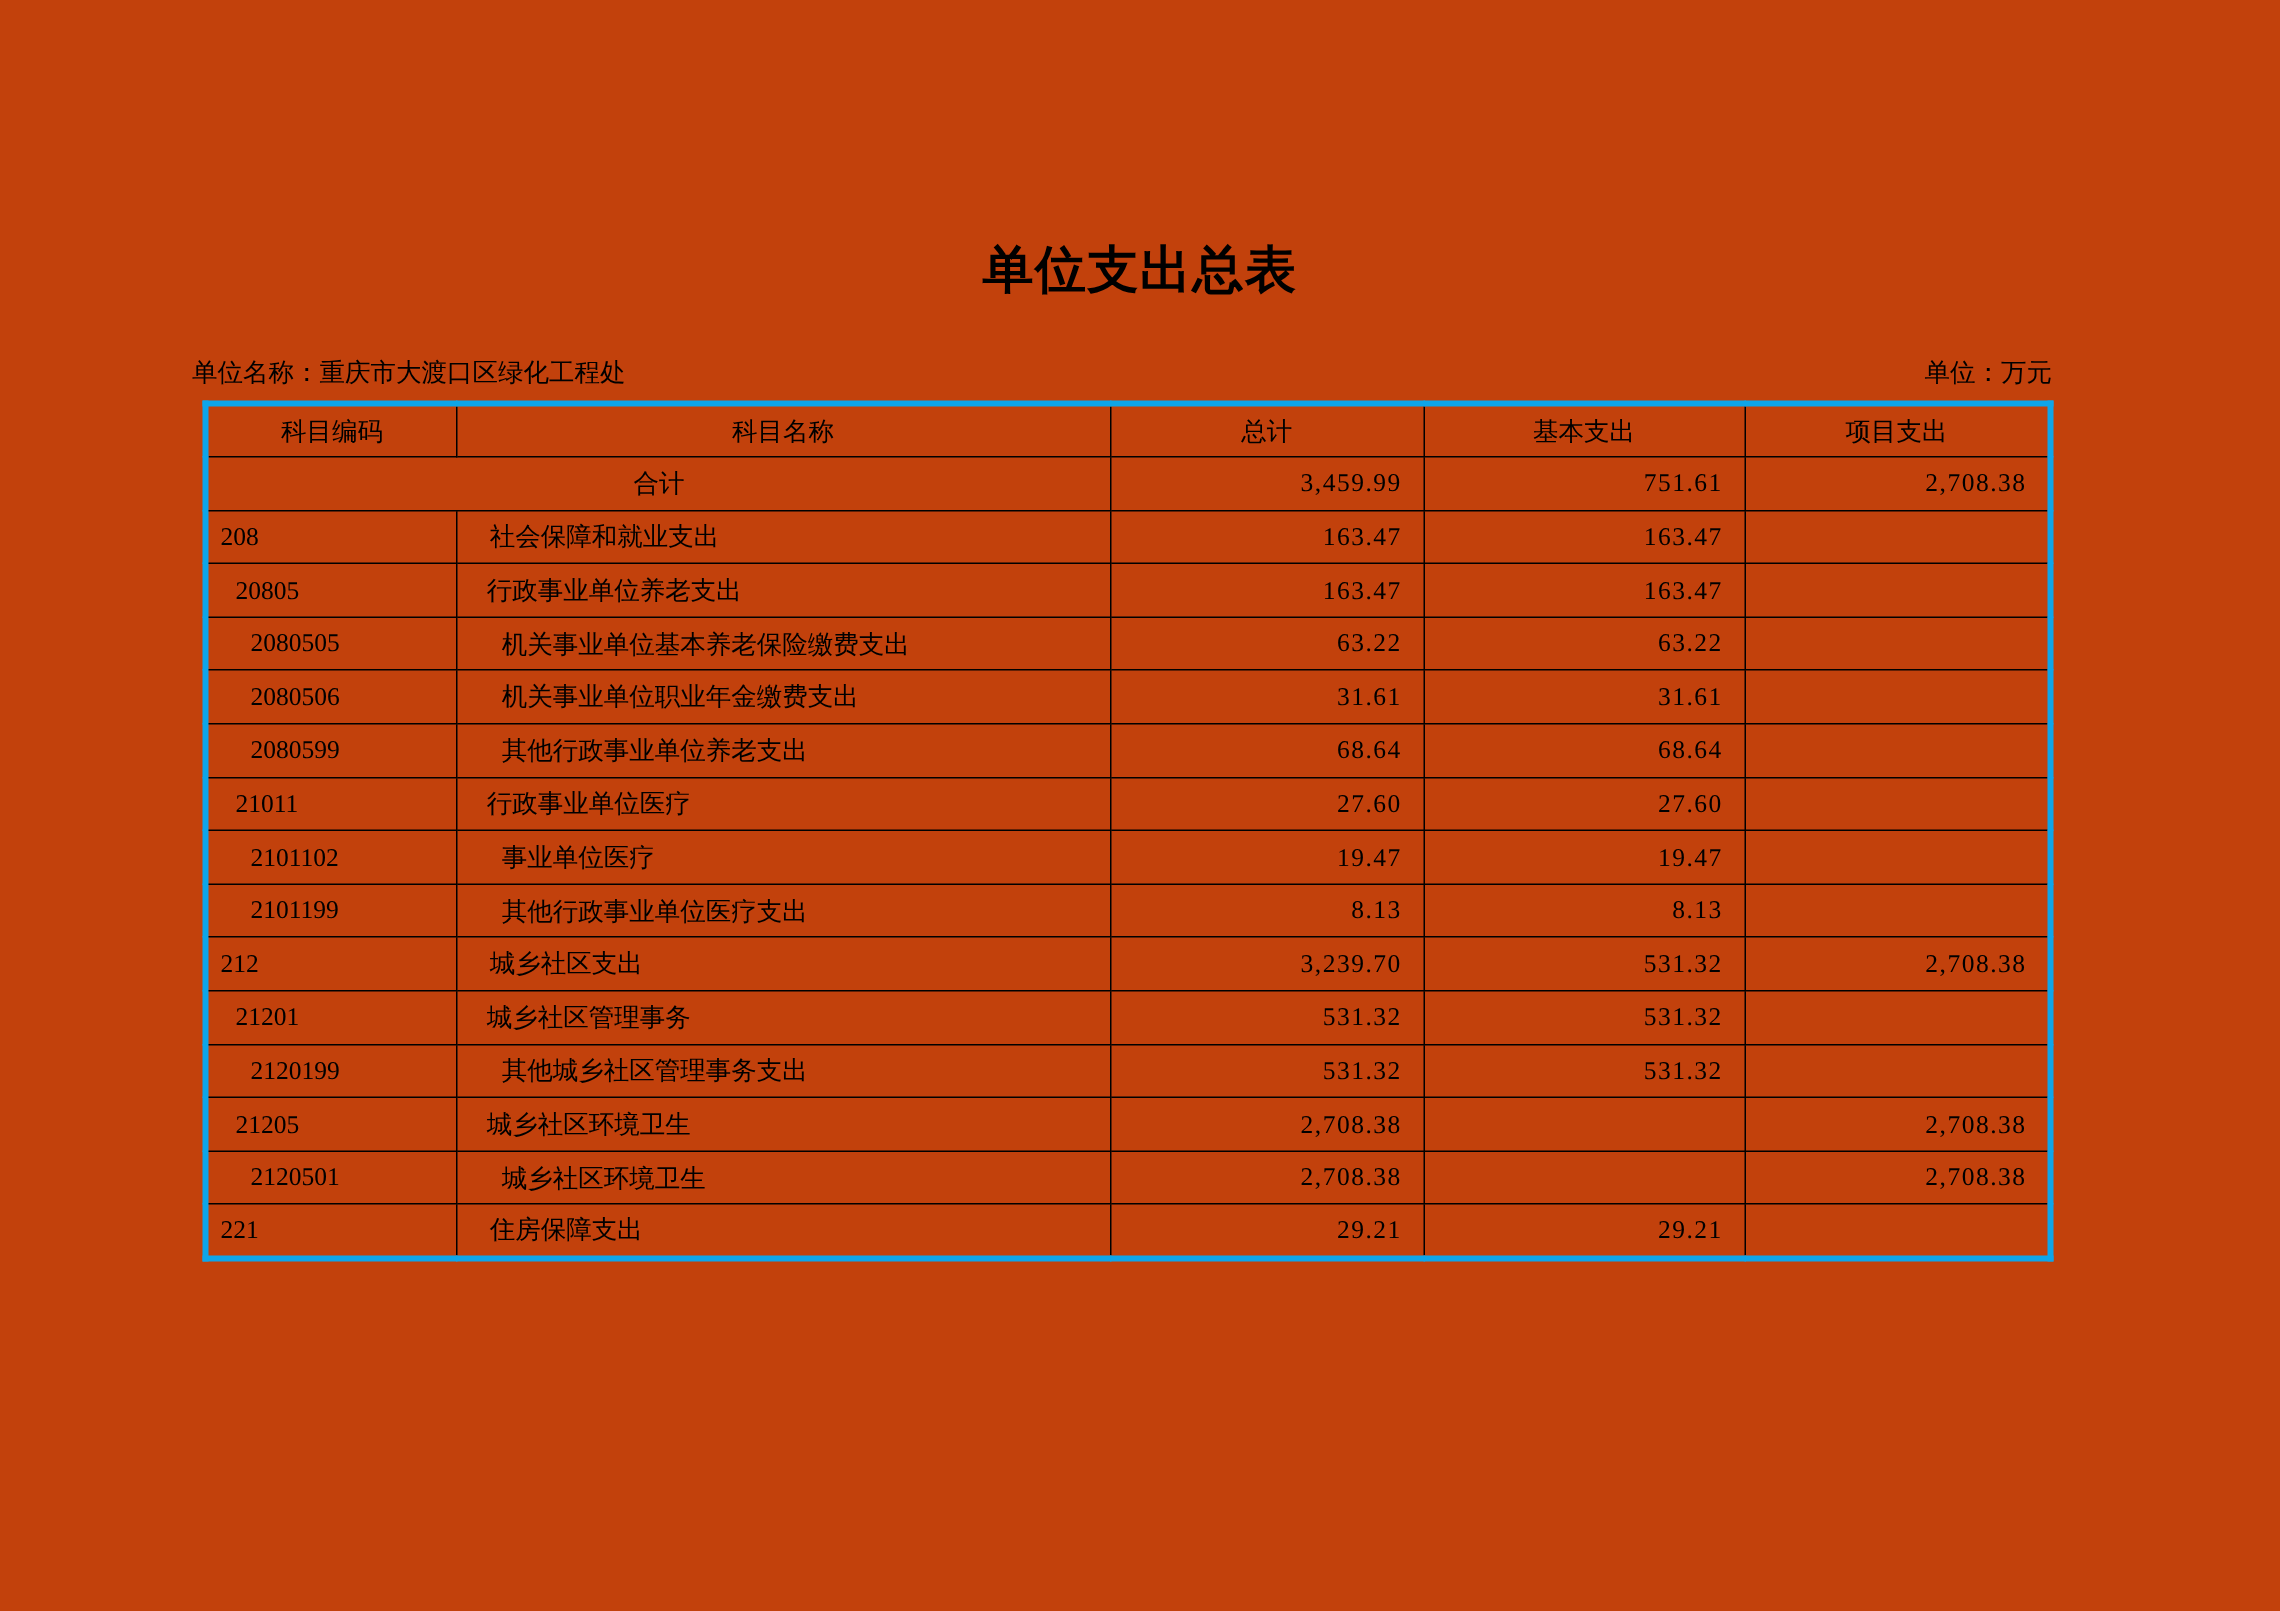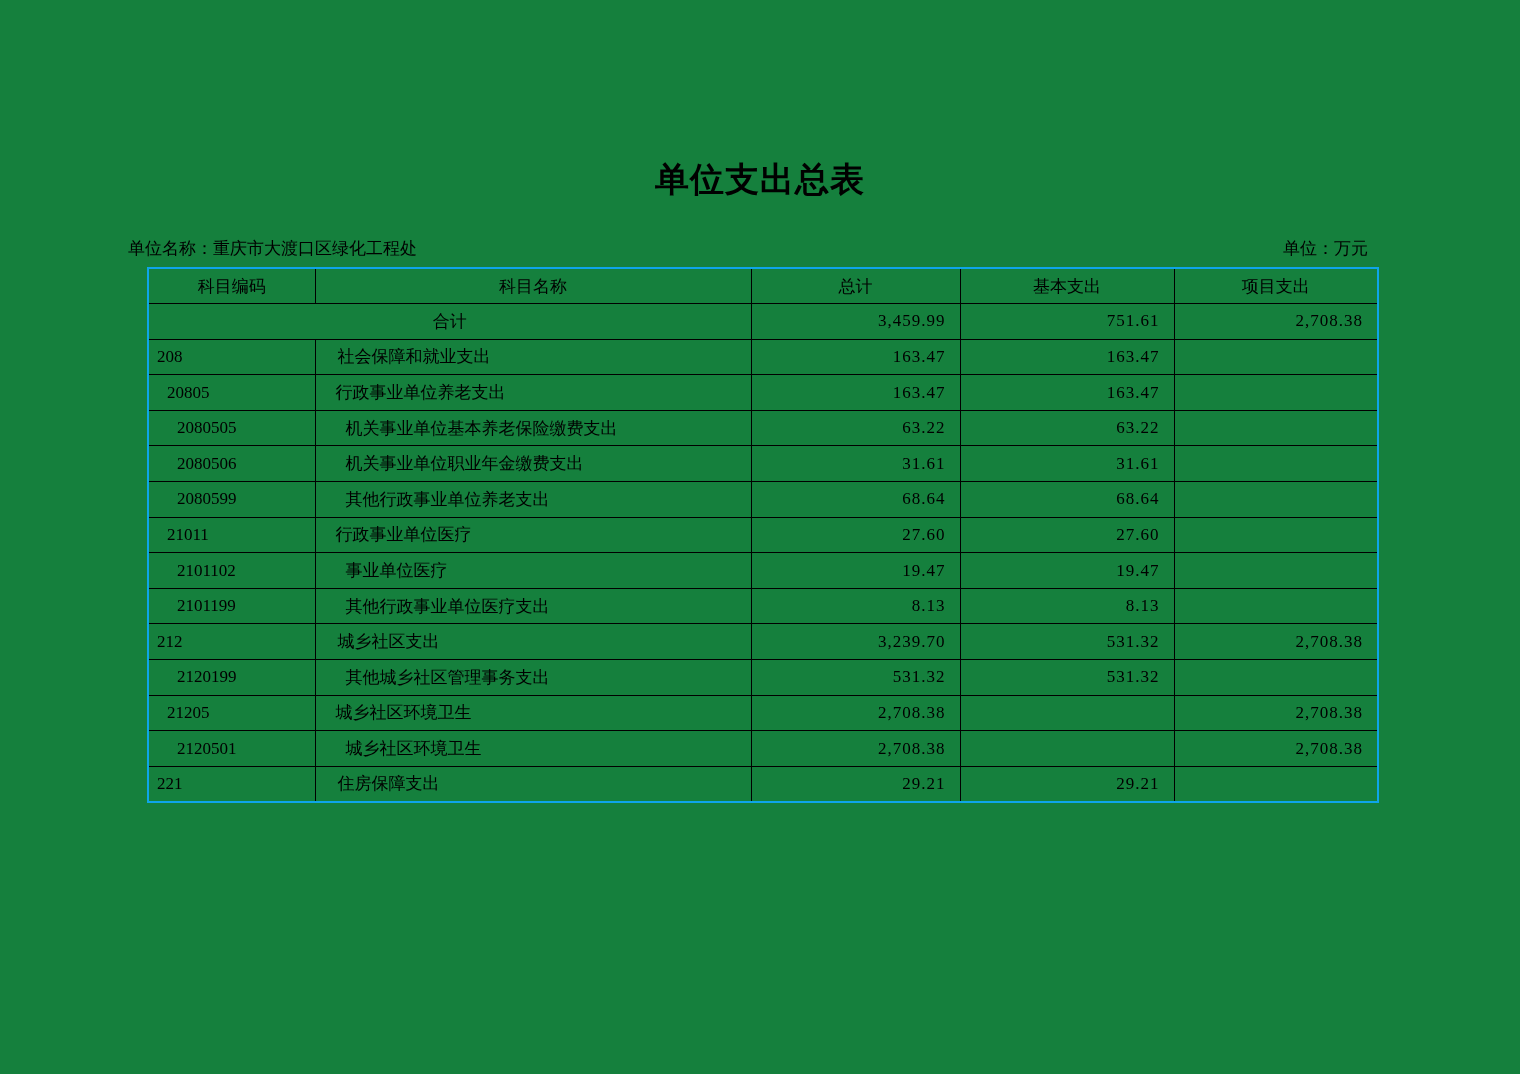--- a/index.html
+++ b/index.html
@@ -1,21 +1,21 @@
 <!DOCTYPE html>
 <html><head>
 <meta charset="utf-8">
 <style>
   * { margin: 0; padding: 0; box-sizing: border-box; }
   html, body { background: #ffffff; }
   .page {
     position: relative;
     width: 1520px;
     height: 1074px;
-    background: #15803d;
+    background: #c2410c;
     font-family: "Liberation Serif", "DejaVu Serif", serif;
     color: #000000;
     overflow: hidden;
   }
   .doc-title {
     position: absolute;
     top: 157px;
     left: 0;
     width: 100%;
     text-align: center;
@@ -29,25 +29,25 @@
     left: 128px;
     right: 152px;
     display: flex;
     justify-content: space-between;
     font-size: 17px;
     line-height: 26px;
   }
   table.exp-table {
     position: absolute;
     top: 267px;
-    left: 147px;
+    left: 135px;
     width: 1232px;
     border-collapse: collapse;
     table-layout: fixed;
-    border: 2px solid #0ea5e9;
+    border: 4px solid #0ea5e9;
     font-size: 17px;
   }
   .exp-table th, .exp-table td {
     border: 1px solid #000000;
     height: 35.6px;
     font-weight: 400;
     vertical-align: middle;
     white-space: nowrap;
     overflow: hidden;
   }
@@ -164,20 +164,27 @@
           <td class="cell-num"></td>
         </tr>
         <tr>
           <td class="cell-code lvl-1">212</td>
           <td class="cell-name lvl-1">城乡社区支出</td>
           <td class="cell-num">3,239.70</td>
           <td class="cell-num">531.32</td>
           <td class="cell-num">2,708.38</td>
         </tr>
         <tr>
+          <td class="cell-code lvl-2">21201</td>
+          <td class="cell-name lvl-2">城乡社区管理事务</td>
+          <td class="cell-num">531.32</td>
+          <td class="cell-num">531.32</td>
+          <td class="cell-num"></td>
+        </tr>
+        <tr>
           <td class="cell-code lvl-3">2120199</td>
           <td class="cell-name lvl-3">其他城乡社区管理事务支出</td>
           <td class="cell-num">531.32</td>
           <td class="cell-num">531.32</td>
           <td class="cell-num"></td>
         </tr>
         <tr>
           <td class="cell-code lvl-2">21205</td>
           <td class="cell-name lvl-2">城乡社区环境卫生</td>
           <td class="cell-num">2,708.38</td>

